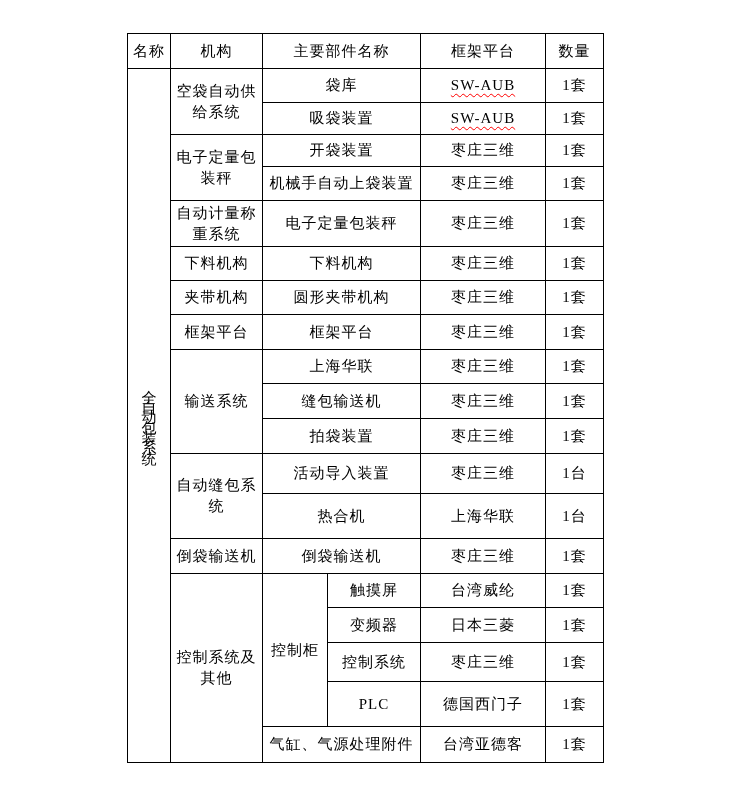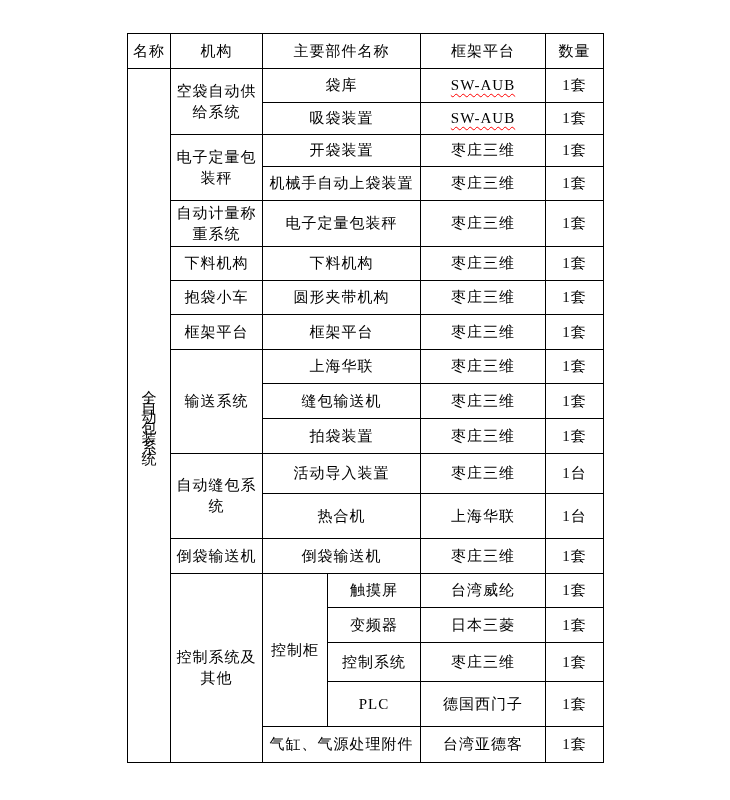--- a/index.html
+++ b/index.html
@@ -116,21 +116,21 @@
     </tr>
 
     <tr style="height:34px">
       <td>下料机构</td>
       <td colspan="2">下料机构</td>
       <td>枣庄三维</td>
       <td>1套</td>
     </tr>
 
     <tr style="height:34px">
-      <td>抱袋小车</td>
+      <td>夹带机构</td>
       <td colspan="2">圆形夹带机构</td>
       <td>枣庄三维</td>
       <td>1套</td>
     </tr>
 
     <tr style="height:35px">
       <td>框架平台</td>
       <td colspan="2">框架平台</td>
       <td>枣庄三维</td>
       <td>1套</td>

